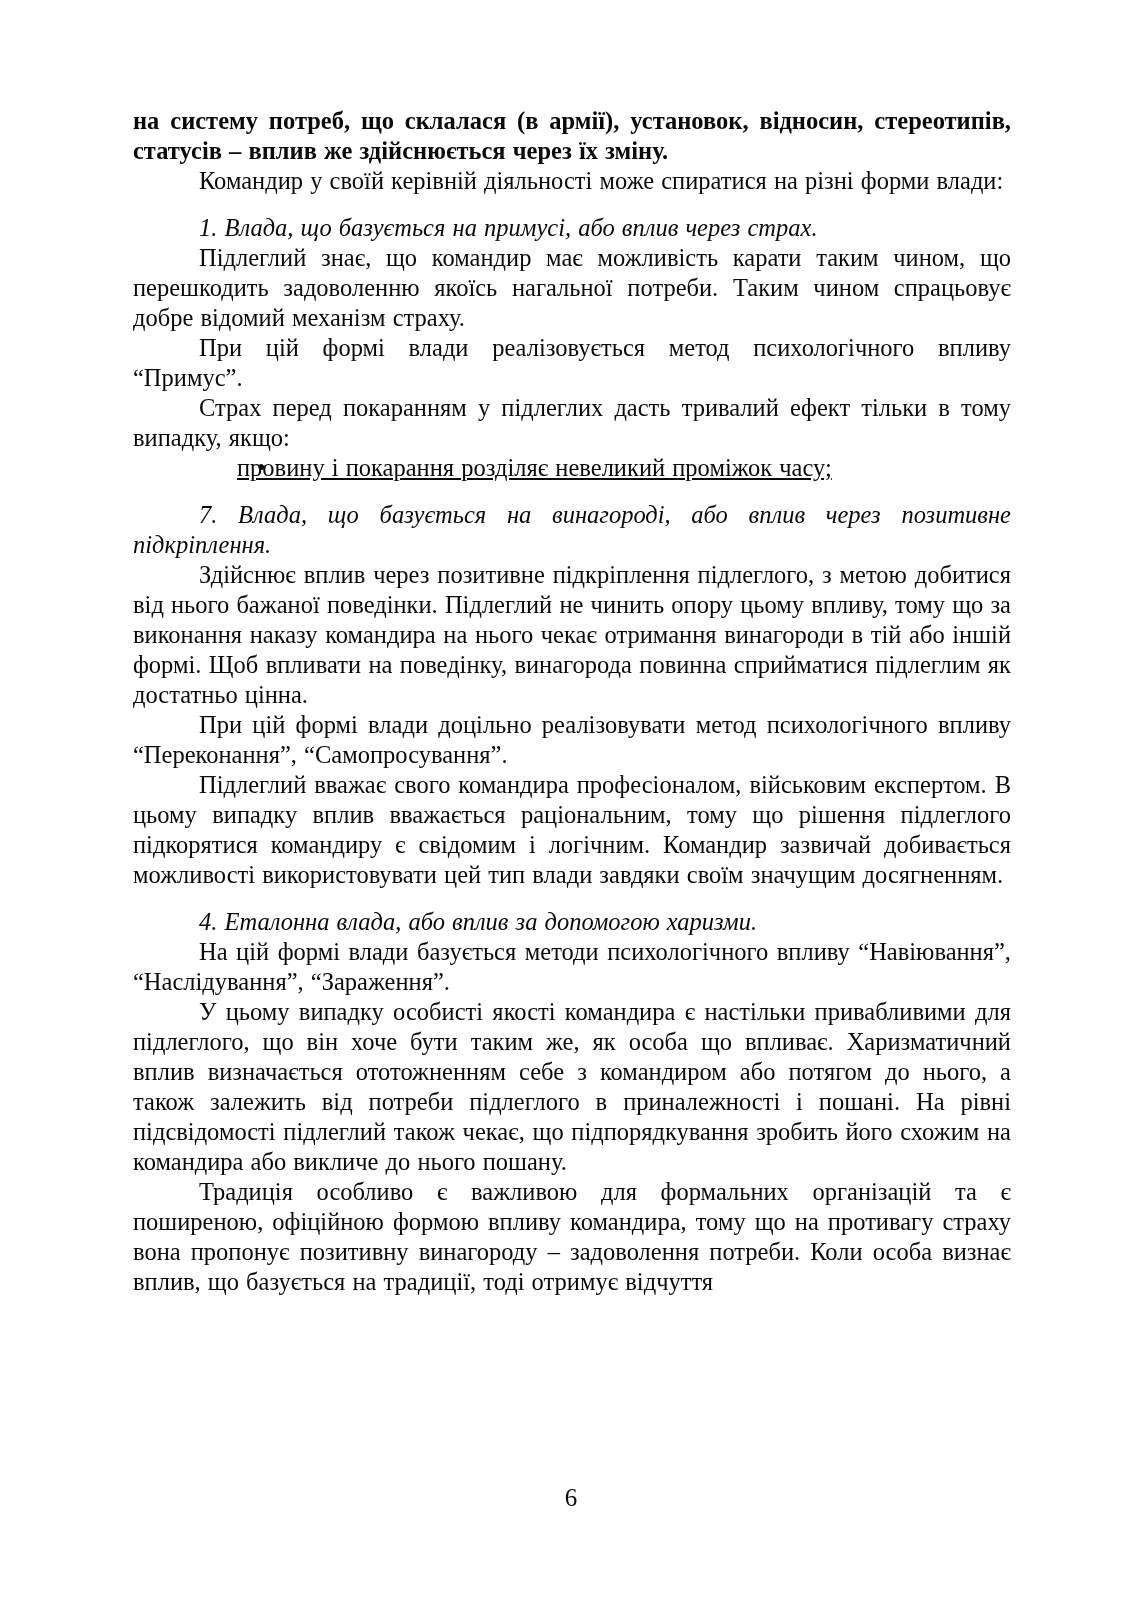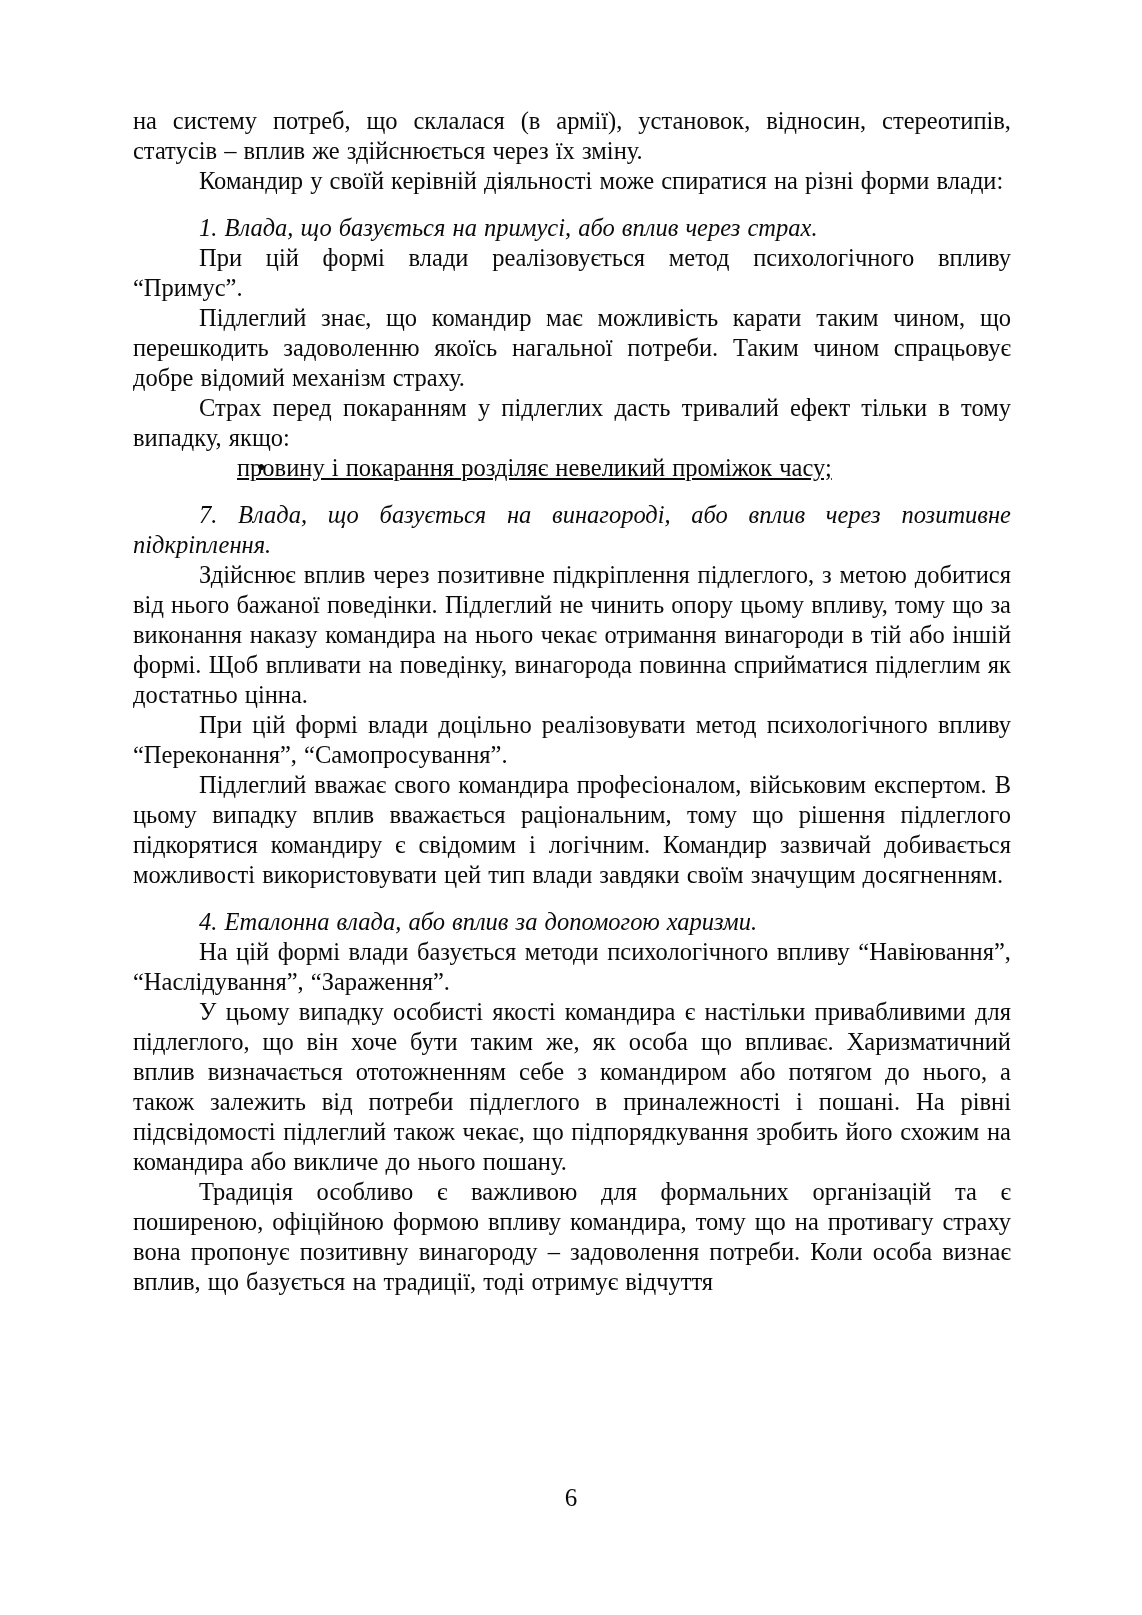--- a/index.html
+++ b/index.html
@@ -26,20 +26,21 @@
   .text-block p {
     margin: 0;
     font-size: 24.5px;
     line-height: 30px;
     text-align: justify;
     text-indent: 66px;
     word-spacing: 1px;
   }
   .text-block p.continuation {
     text-indent: 0;
+    font-weight: bold;
   }
   .text-block p.heading {
     font-style: italic;
     margin-top: 17px;
   }
   .text-block p.bullet {
     text-indent: 62px;
     text-decoration: underline;
   }
   .bullet-glyph {
@@ -58,22 +59,22 @@
   }
 </style>
 </head>
 <body>
 
 <div class="page">
   <main class="text-block">
       <p class="continuation">на систему потреб, що склалася (в армії), установок, відносин, стереотипів, статусів – вплив же здійснюється через їх зміну.</p>
       <p class="paragraph">Командир у своїй керівній діяльності може спиратися на різні форми влади:</p>
       <p class="heading">1. Влада, що базується на примусі, або вплив через страх.</p>
+      <p class="paragraph">Підлеглий знає, що командир має можливість карати таким чином, що перешкодить задоволенню якоїсь нагальної потреби. Таким чином спрацьовує добре відомий механізм страху.</p>
       <p class="paragraph">При цій формі влади реалізовується метод психологічного впливу “Примус”.</p>
-      <p class="paragraph">Підлеглий знає, що командир має можливість карати таким чином, що перешкодить задоволенню якоїсь нагальної потреби. Таким чином спрацьовує добре відомий механізм страху.</p>
       <p class="paragraph">Страх перед покаранням у підлеглих дасть тривалий ефект тільки в тому випадку, якщо:</p>
       <p class="bullet"><span class="bullet-glyph">•</span><span>провину і покарання розділяє невеликий проміжок часу;</span></p>
       <p class="heading">7. Влада, що базується на винагороді, або вплив через позитивне підкріплення.</p>
       <p class="paragraph">Здійснює вплив через позитивне підкріплення підлеглого, з метою добитися від нього бажаної поведінки. Підлеглий не чинить опору цьому впливу, тому що за виконання наказу командира на нього чекає отримання винагороди в тій або іншій формі. Щоб впливати на поведінку, винагорода повинна сприйматися підлеглим як достатньо цінна.</p>
       <p class="paragraph">При цій формі влади доцільно реалізовувати метод психологічного впливу “Переконання”, “Самопросування”.</p>
       <p class="paragraph">Підлеглий вважає свого командира професіоналом, військовим експертом. В цьому випадку вплив вважається раціональним, тому що рішення підлеглого підкорятися командиру є свідомим і логічним. Командир зазвичай добивається можливості використовувати цей тип влади завдяки своїм значущим досягненням.</p>
       <p class="heading">4. Еталонна влада, або вплив за допомогою харизми.</p>
       <p class="paragraph">На цій формі влади базується методи психологічного впливу “Навіювання”, “Наслідування”, “Зараження”.</p>
       <p class="paragraph">У цьому випадку особисті якості командира є настільки привабливими для підлеглого, що він хоче бути таким же, як особа що впливає. Харизматичний вплив визначається ототожненням себе з командиром або потягом до нього, а також залежить від потреби підлеглого в приналежності і пошані. На рівні підсвідомості підлеглий також чекає, що підпорядкування зробить його схожим на командира або викличе до нього пошану.</p>
       <p class="paragraph">Традиція особливо є важливою для формальних організацій та є поширеною, офіційною формою впливу командира, тому що на противагу страху вона пропонує позитивну винагороду – задоволення потреби. Коли особа визнає вплив, що базується на традиції, тоді отримує відчуття</p>

